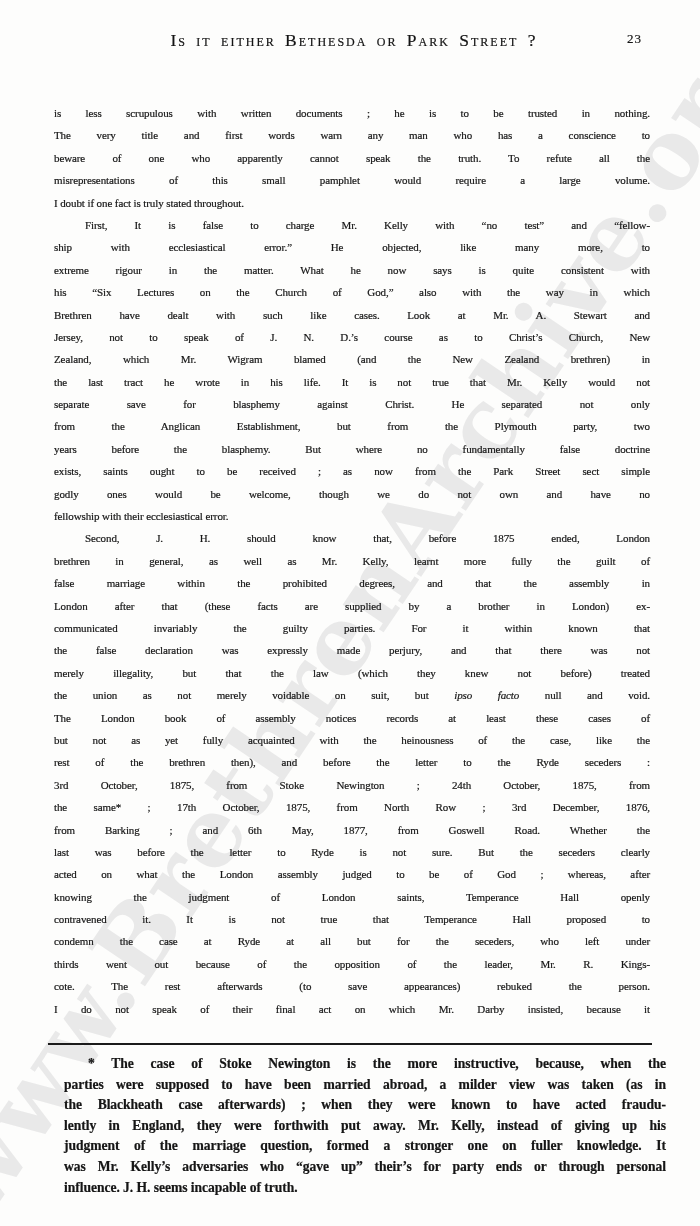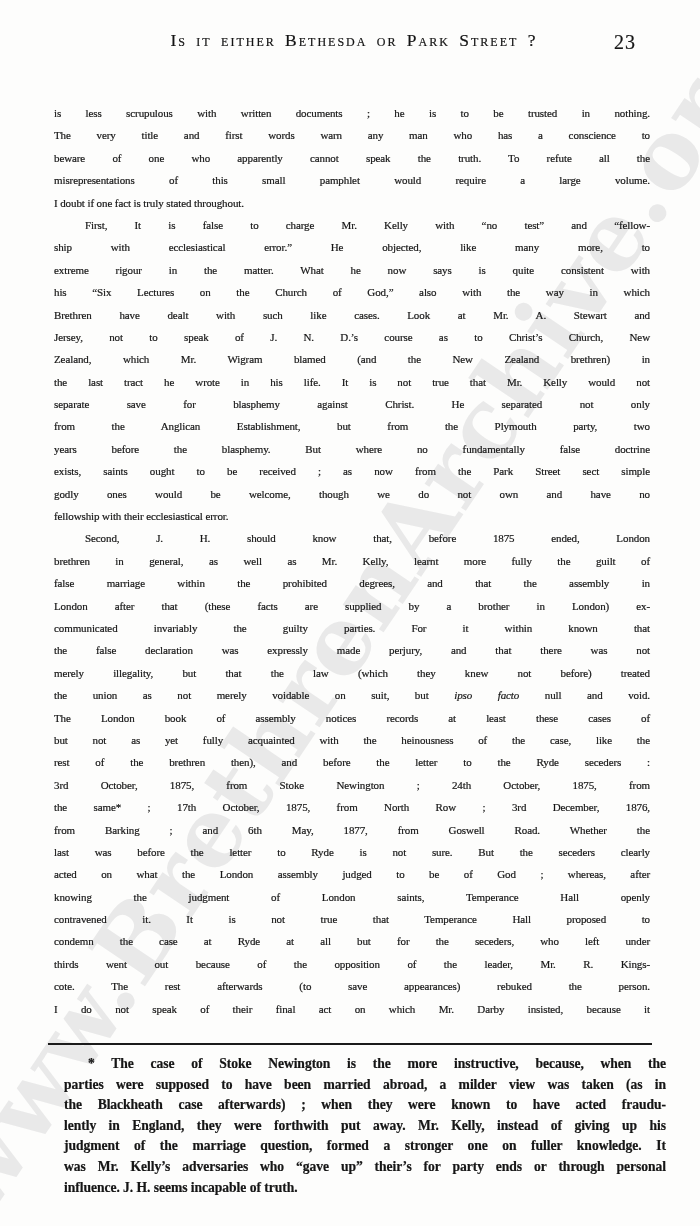--- a/index.html
+++ b/index.html
@@ -32,22 +32,22 @@
   .running-title{
     position:absolute;left:4px;right:0;top:0;
     text-align:center;
     font-variant:small-caps;
     font-size:17.5px;
     letter-spacing:2px;
     word-spacing:3px;
     color:#141414;
   }
   .page-number{
-    position:absolute;right:14px;top:1px;
-    font-size:20px;letter-spacing:1px;
+    position:absolute;right:8px;top:1px;
+    font-size:13px;letter-spacing:1px;
   }
   .body-text{
     position:absolute;top:72px;left:54px;width:596px;z-index:1;
     font-size:11px;
     line-height:22.4px;
     letter-spacing:-0.1px;
     margin-top:30px;
   }
   .line{
     text-align:justify;

